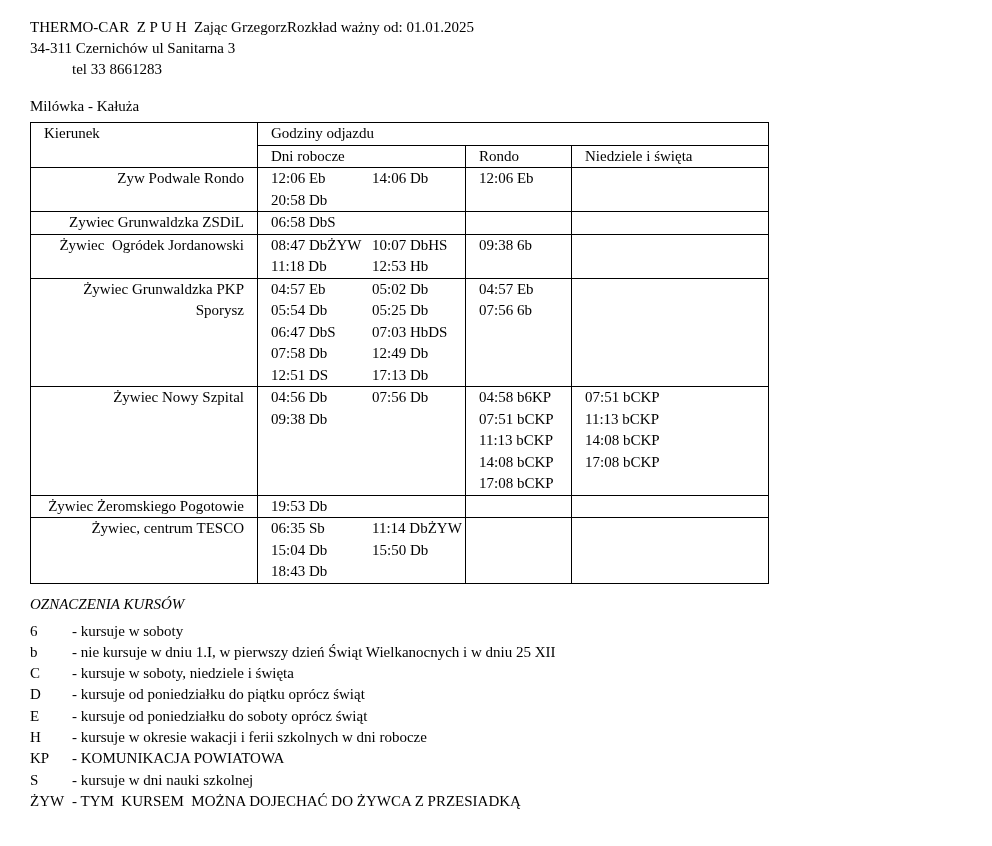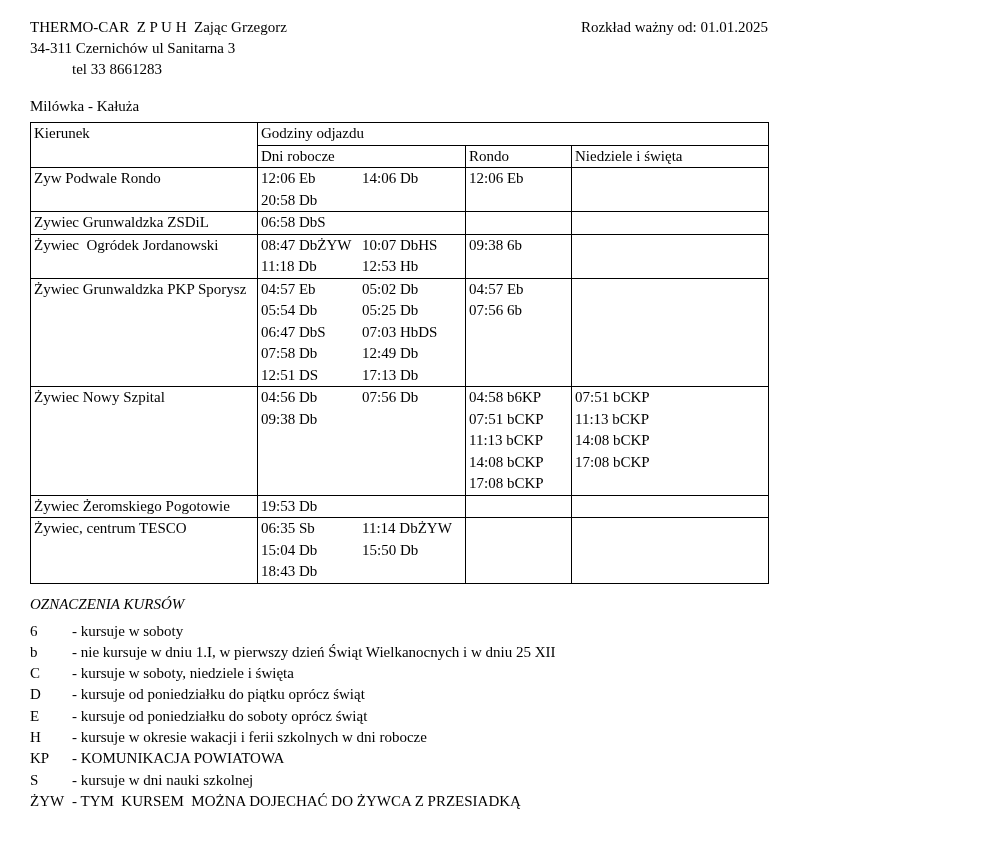--- a/index.html
+++ b/index.html
@@ -15,21 +15,20 @@
     overflow: hidden;
   }
   .page {
     position: absolute;
     left: 30px;
     top: 17px;
     width: 738px;
   }
   .tophead {
     display: flex;
-    justify-content: space-between;
     align-items: flex-start;
   }
   .company-block div { line-height: 21px; white-space: pre-wrap; }
   .tel { padding-left: 42px; }
   .valid { line-height: 21px; }
   .route {
     margin-top: 16px;
     line-height: 21px;
   }
   .title {
@@ -38,26 +37,26 @@
   }
   table.timetable {
     border-collapse: collapse;
     table-layout: fixed;
     width: 738px;
     margin-top: 5px;
   }
   table.timetable td {
     border: 1px solid #000;
     vertical-align: top;
-    padding: 0 3px;
+    padding: 0 13px;
     line-height: 21.5px;
     overflow: hidden;
   }
   table.timetable td.hdr { height: 21px; }
-  .dir { white-space: pre-wrap; }
+  .dir { white-space: pre-wrap; text-align: right; }
   .tline { white-space: nowrap; }
   .t1 { display: inline-block; width: 101px; }
   .legend-title {
     margin-top: 10px;
     line-height: 21px;
     font-style: italic;
   }
   .legend { margin-top: 6px; }
   .legend-item {
     display: flex;

